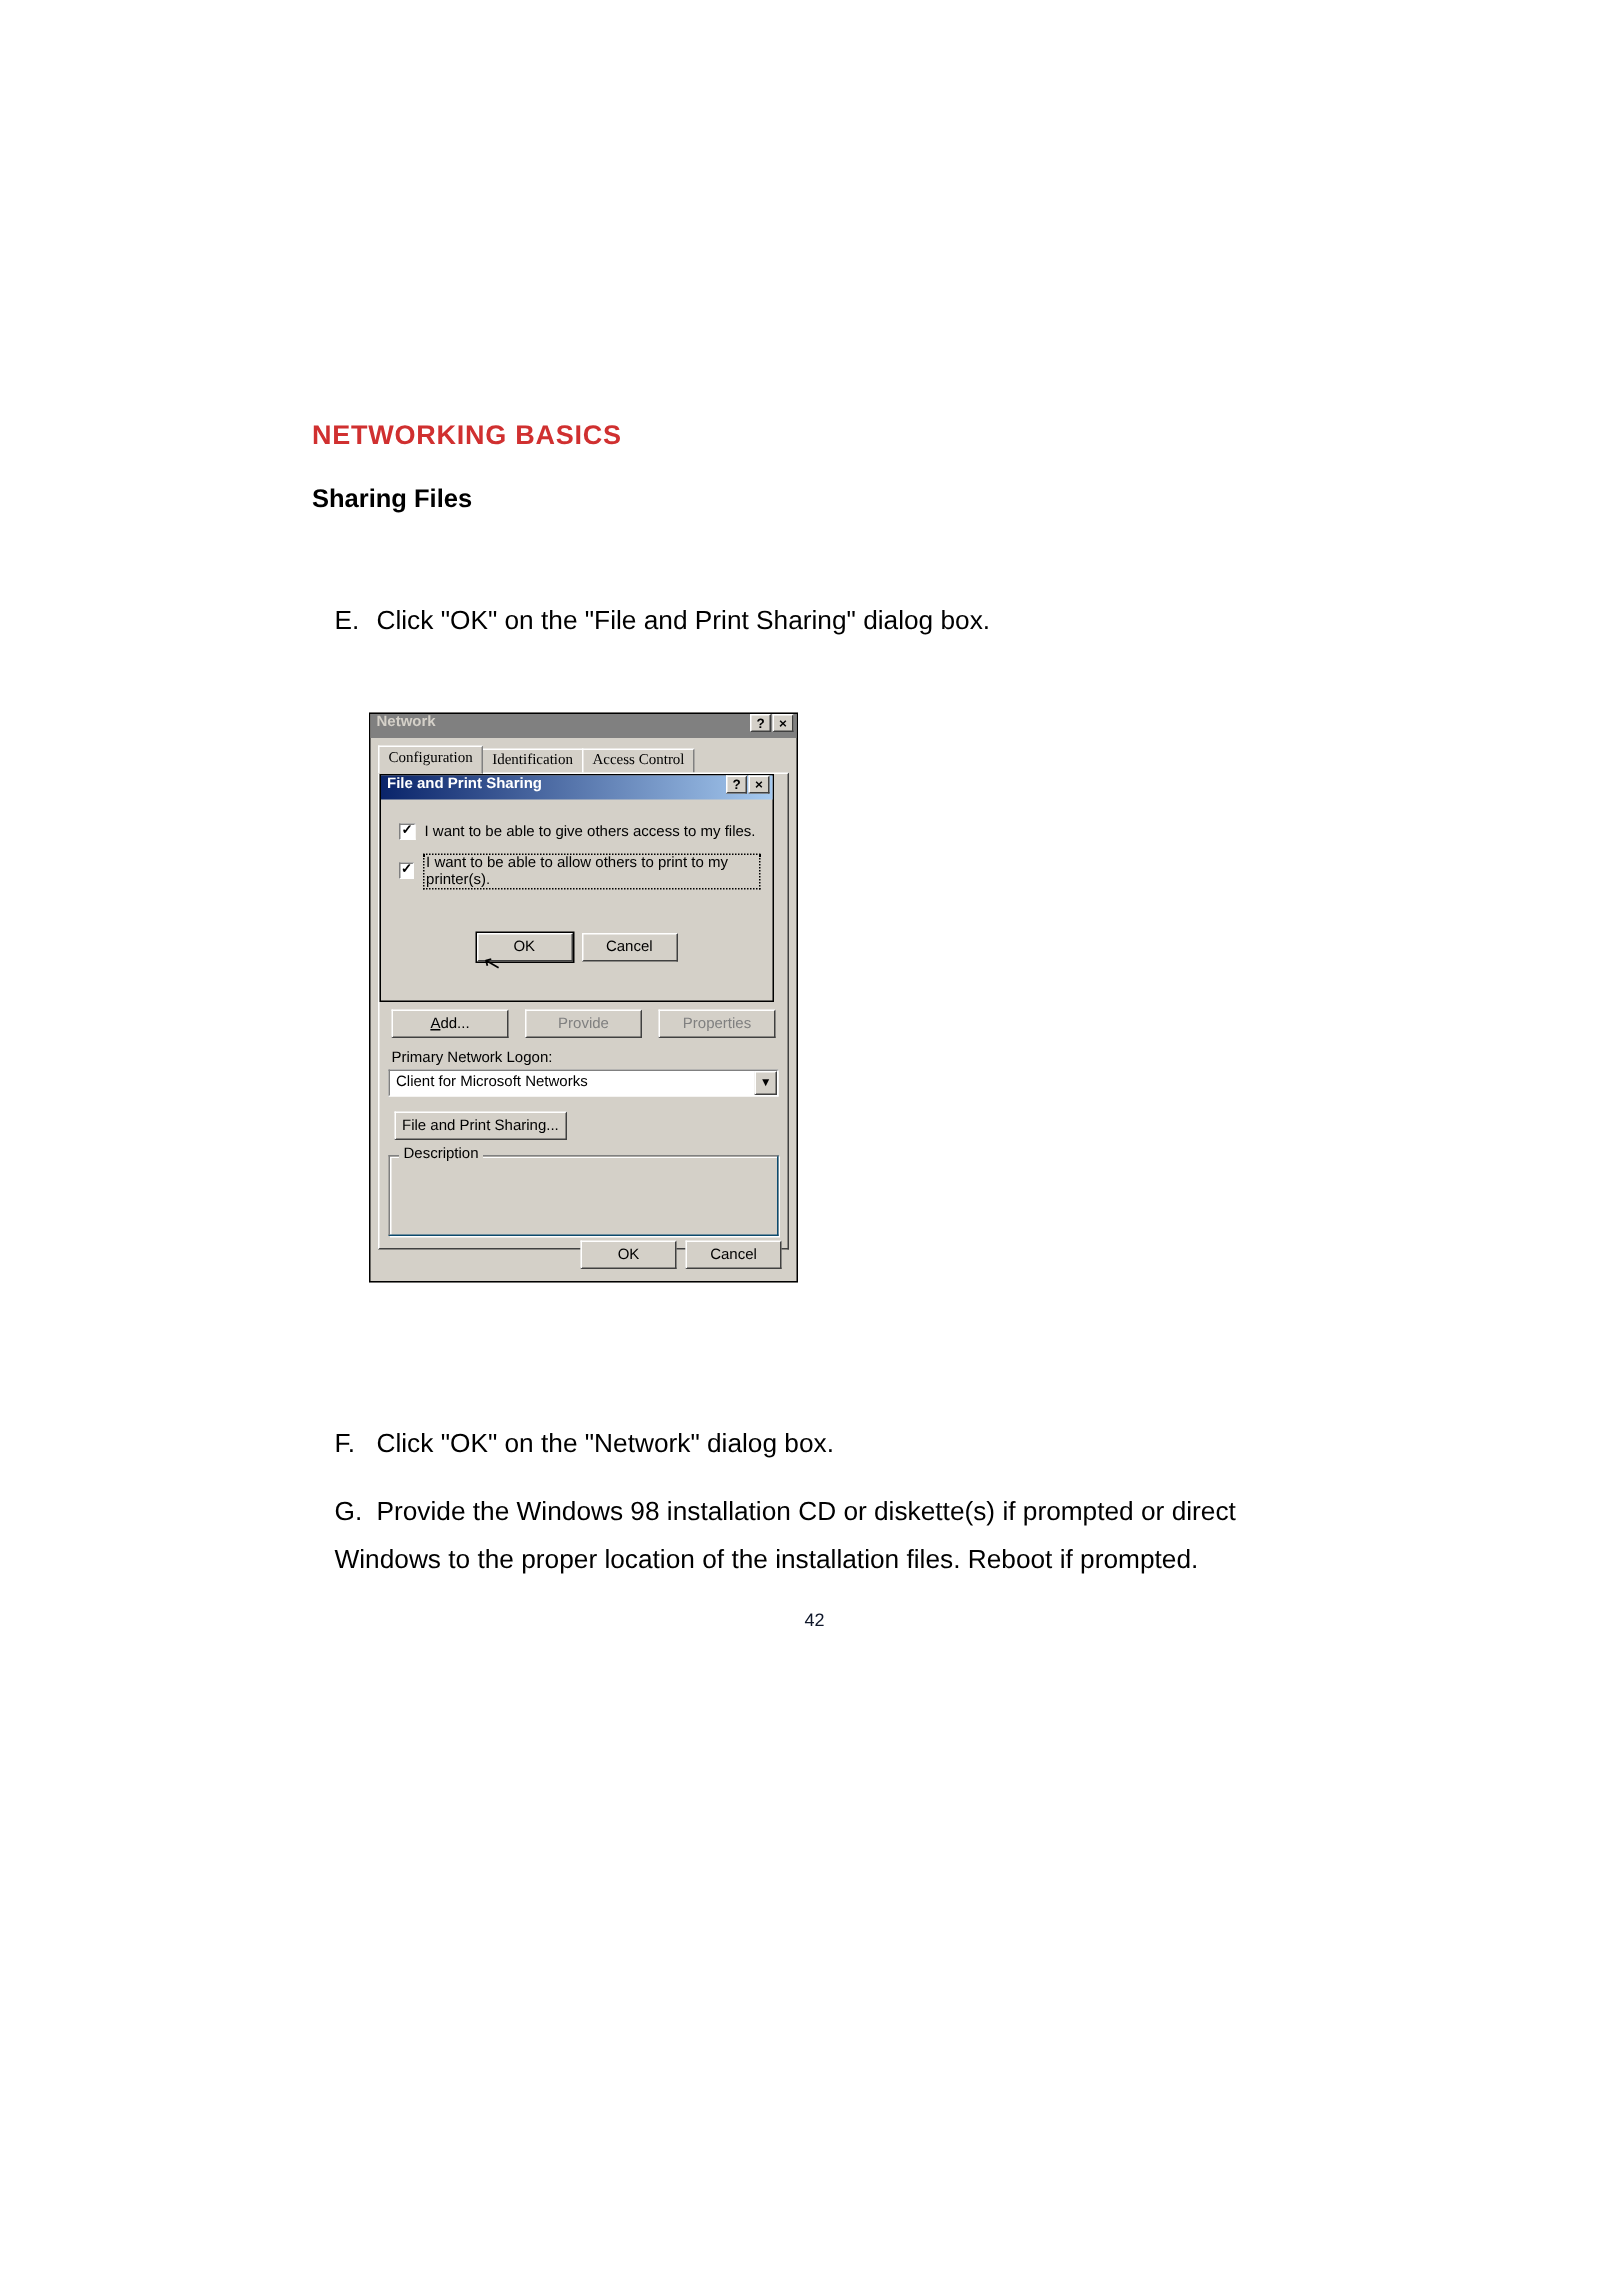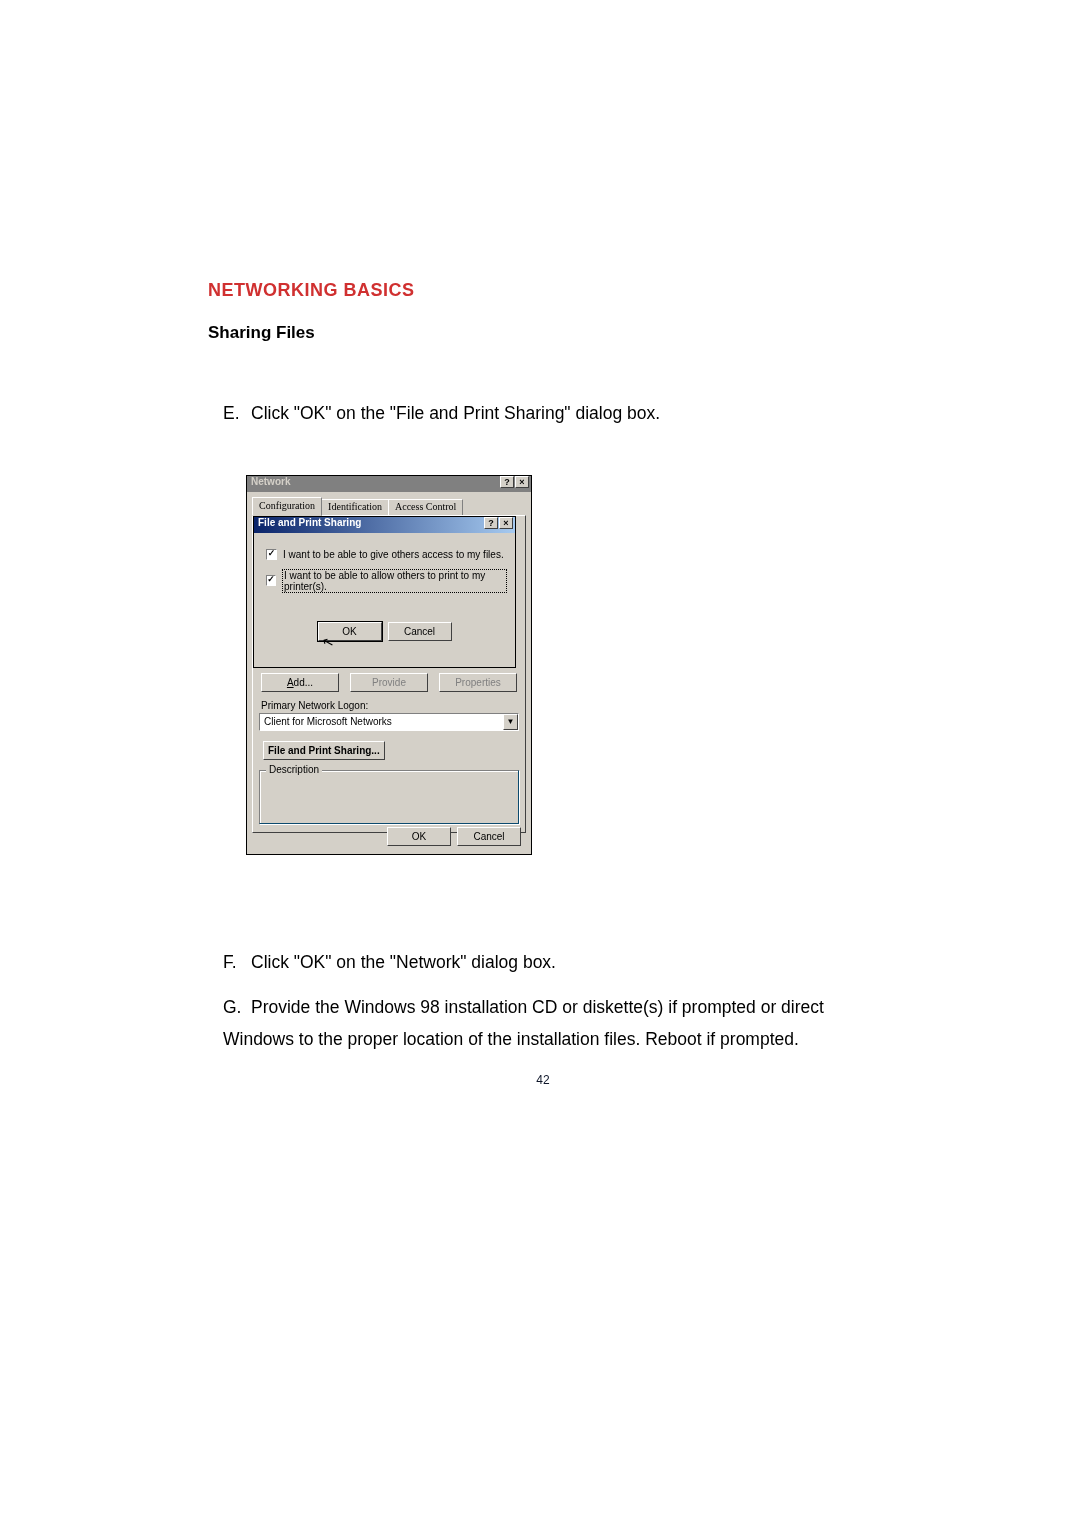--- a/index.html
+++ b/index.html
@@ -212,21 +212,20 @@
     width: 15px;
     background: #d4d0c8;
     border-top: 1px solid #fff; border-left: 1px solid #fff;
     border-right: 1px solid #404040; border-bottom: 1px solid #404040;
     text-align: center;
     font-size: 8px; line-height: 14px;
   }
   .fps-shortcut-btn {
     margin: 10px 0 0 4px;
     min-width: 110px;
-    font-weight: bold;
   }
   .groupbox {
     margin-top: 10px;
     border: 1px solid #0c4a6e;
     border-top-color: #808080;
     border-left-color: #808080;
     box-shadow: inset 1px 1px 0 #fff, 1px 1px 0 #fff;
     padding: 8px 6px;
     height: 54px;
     position: relative;

